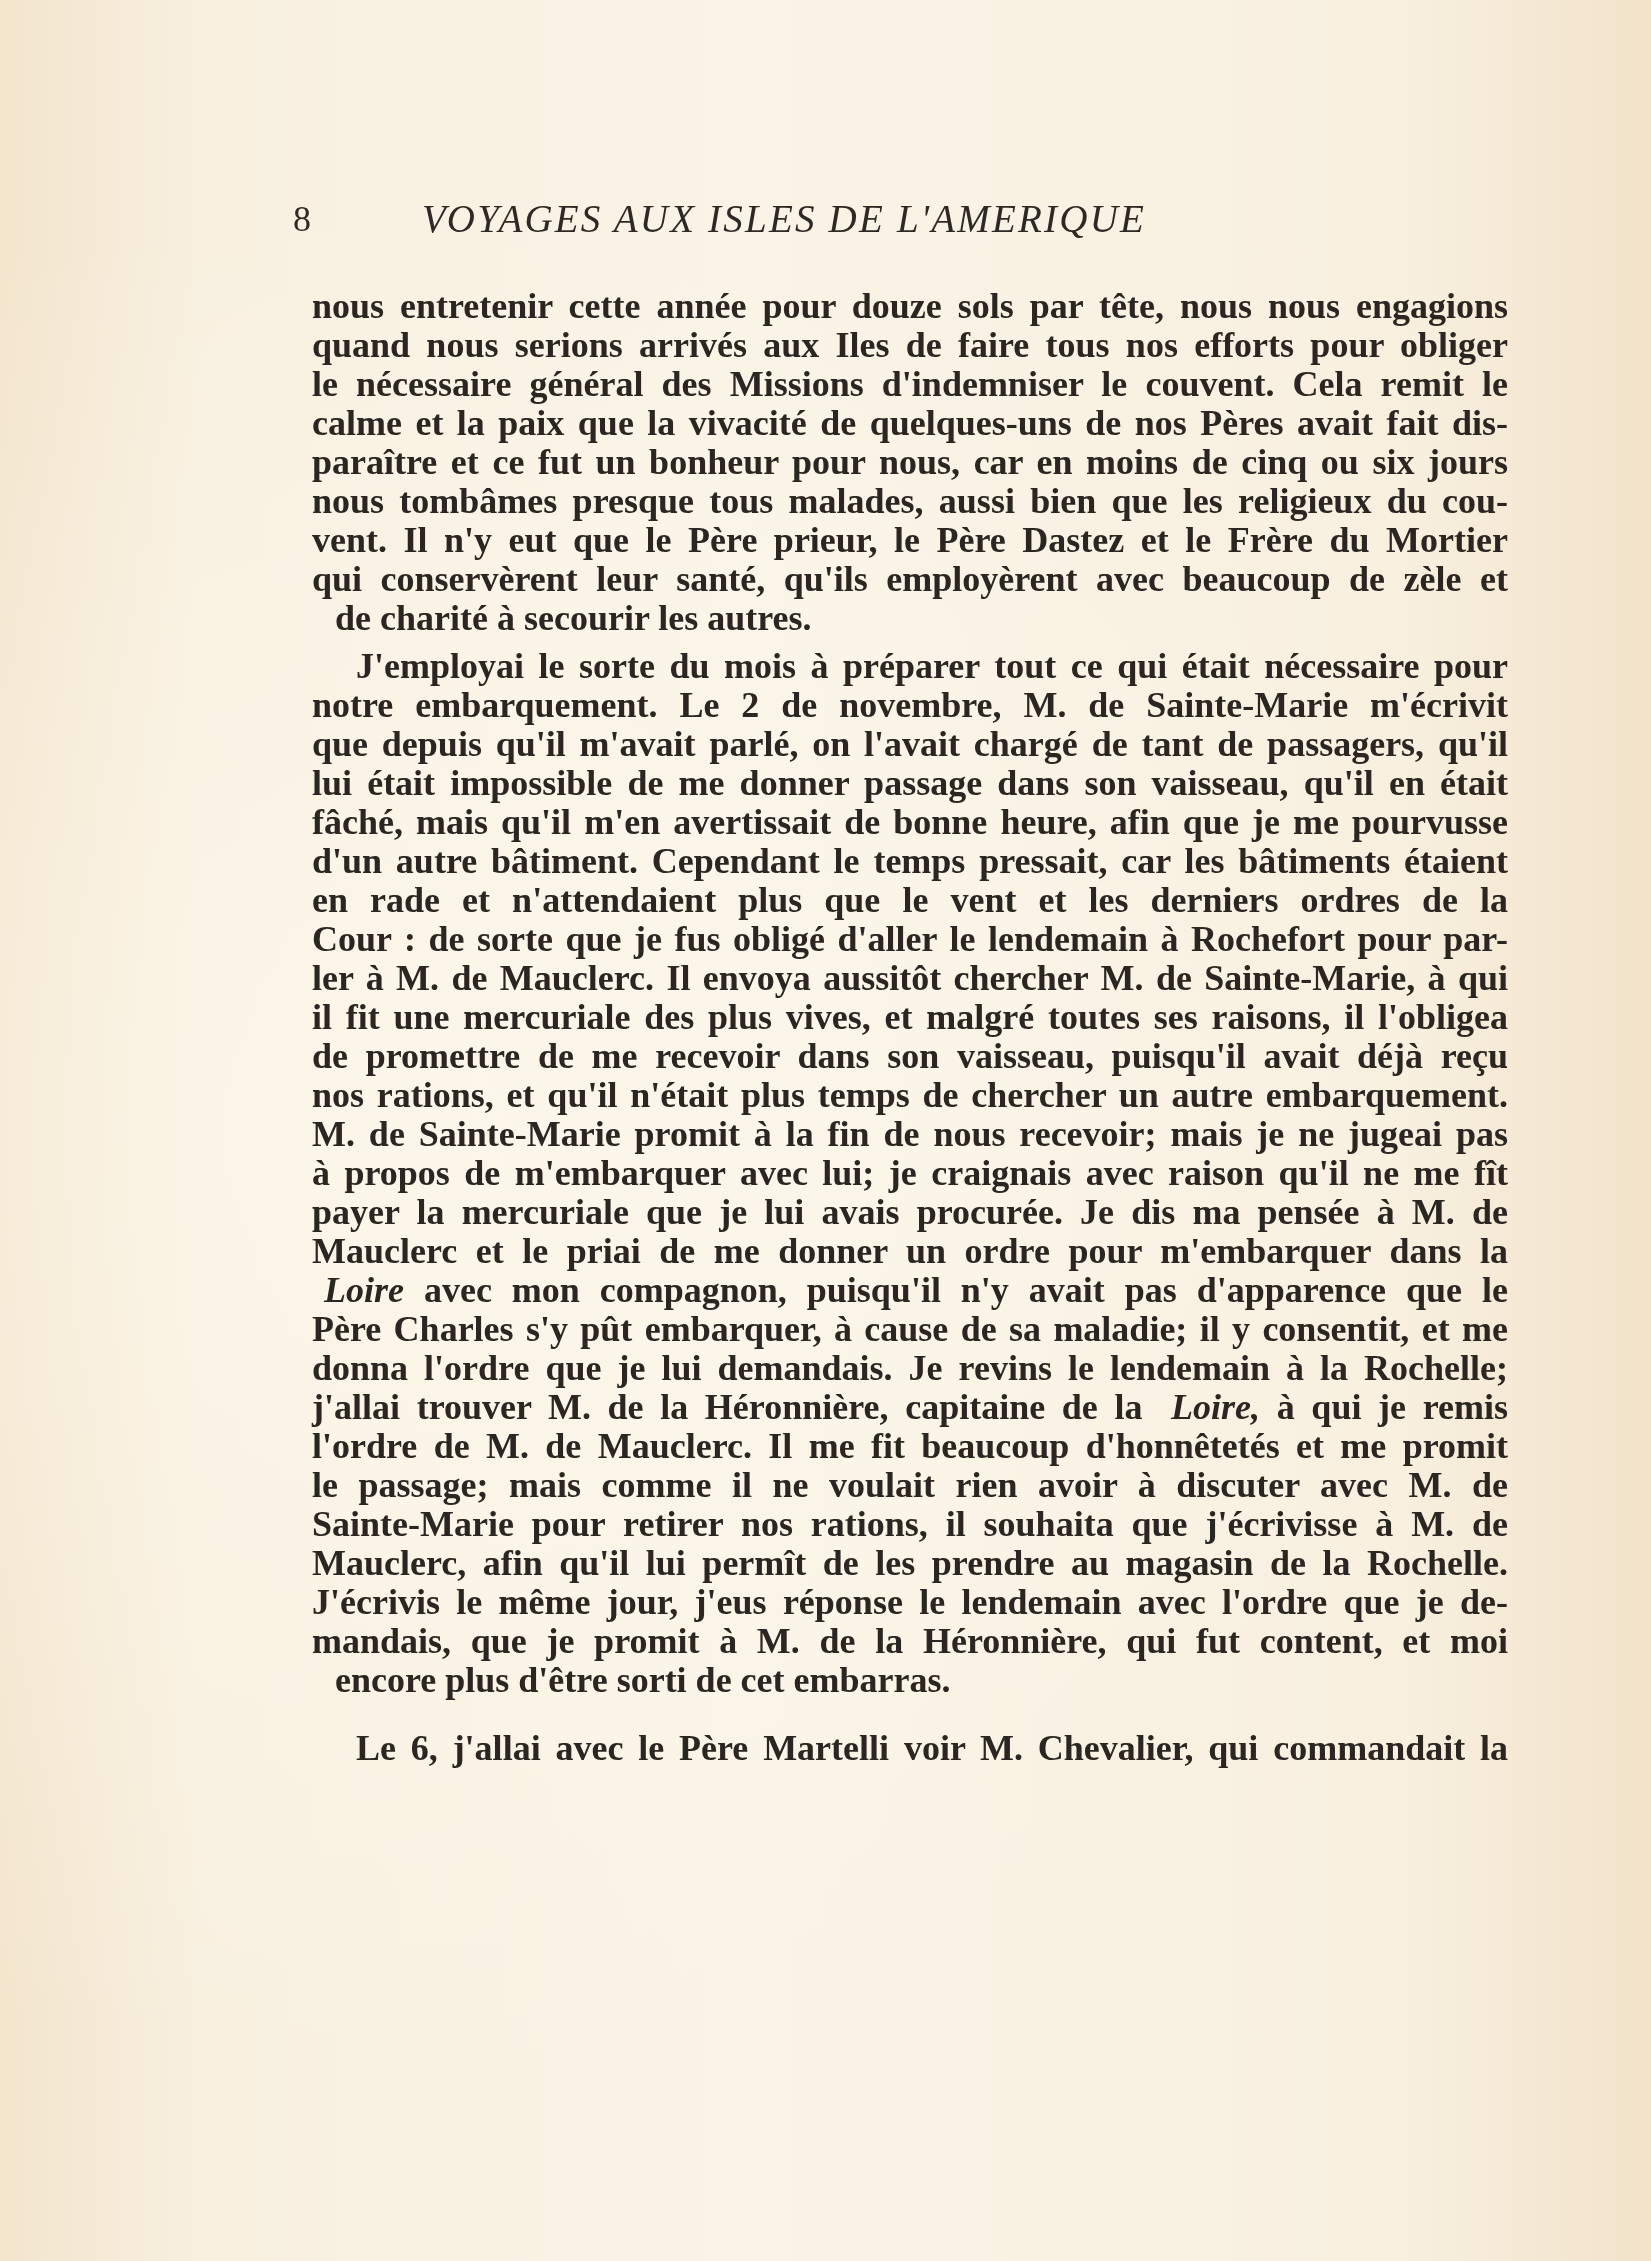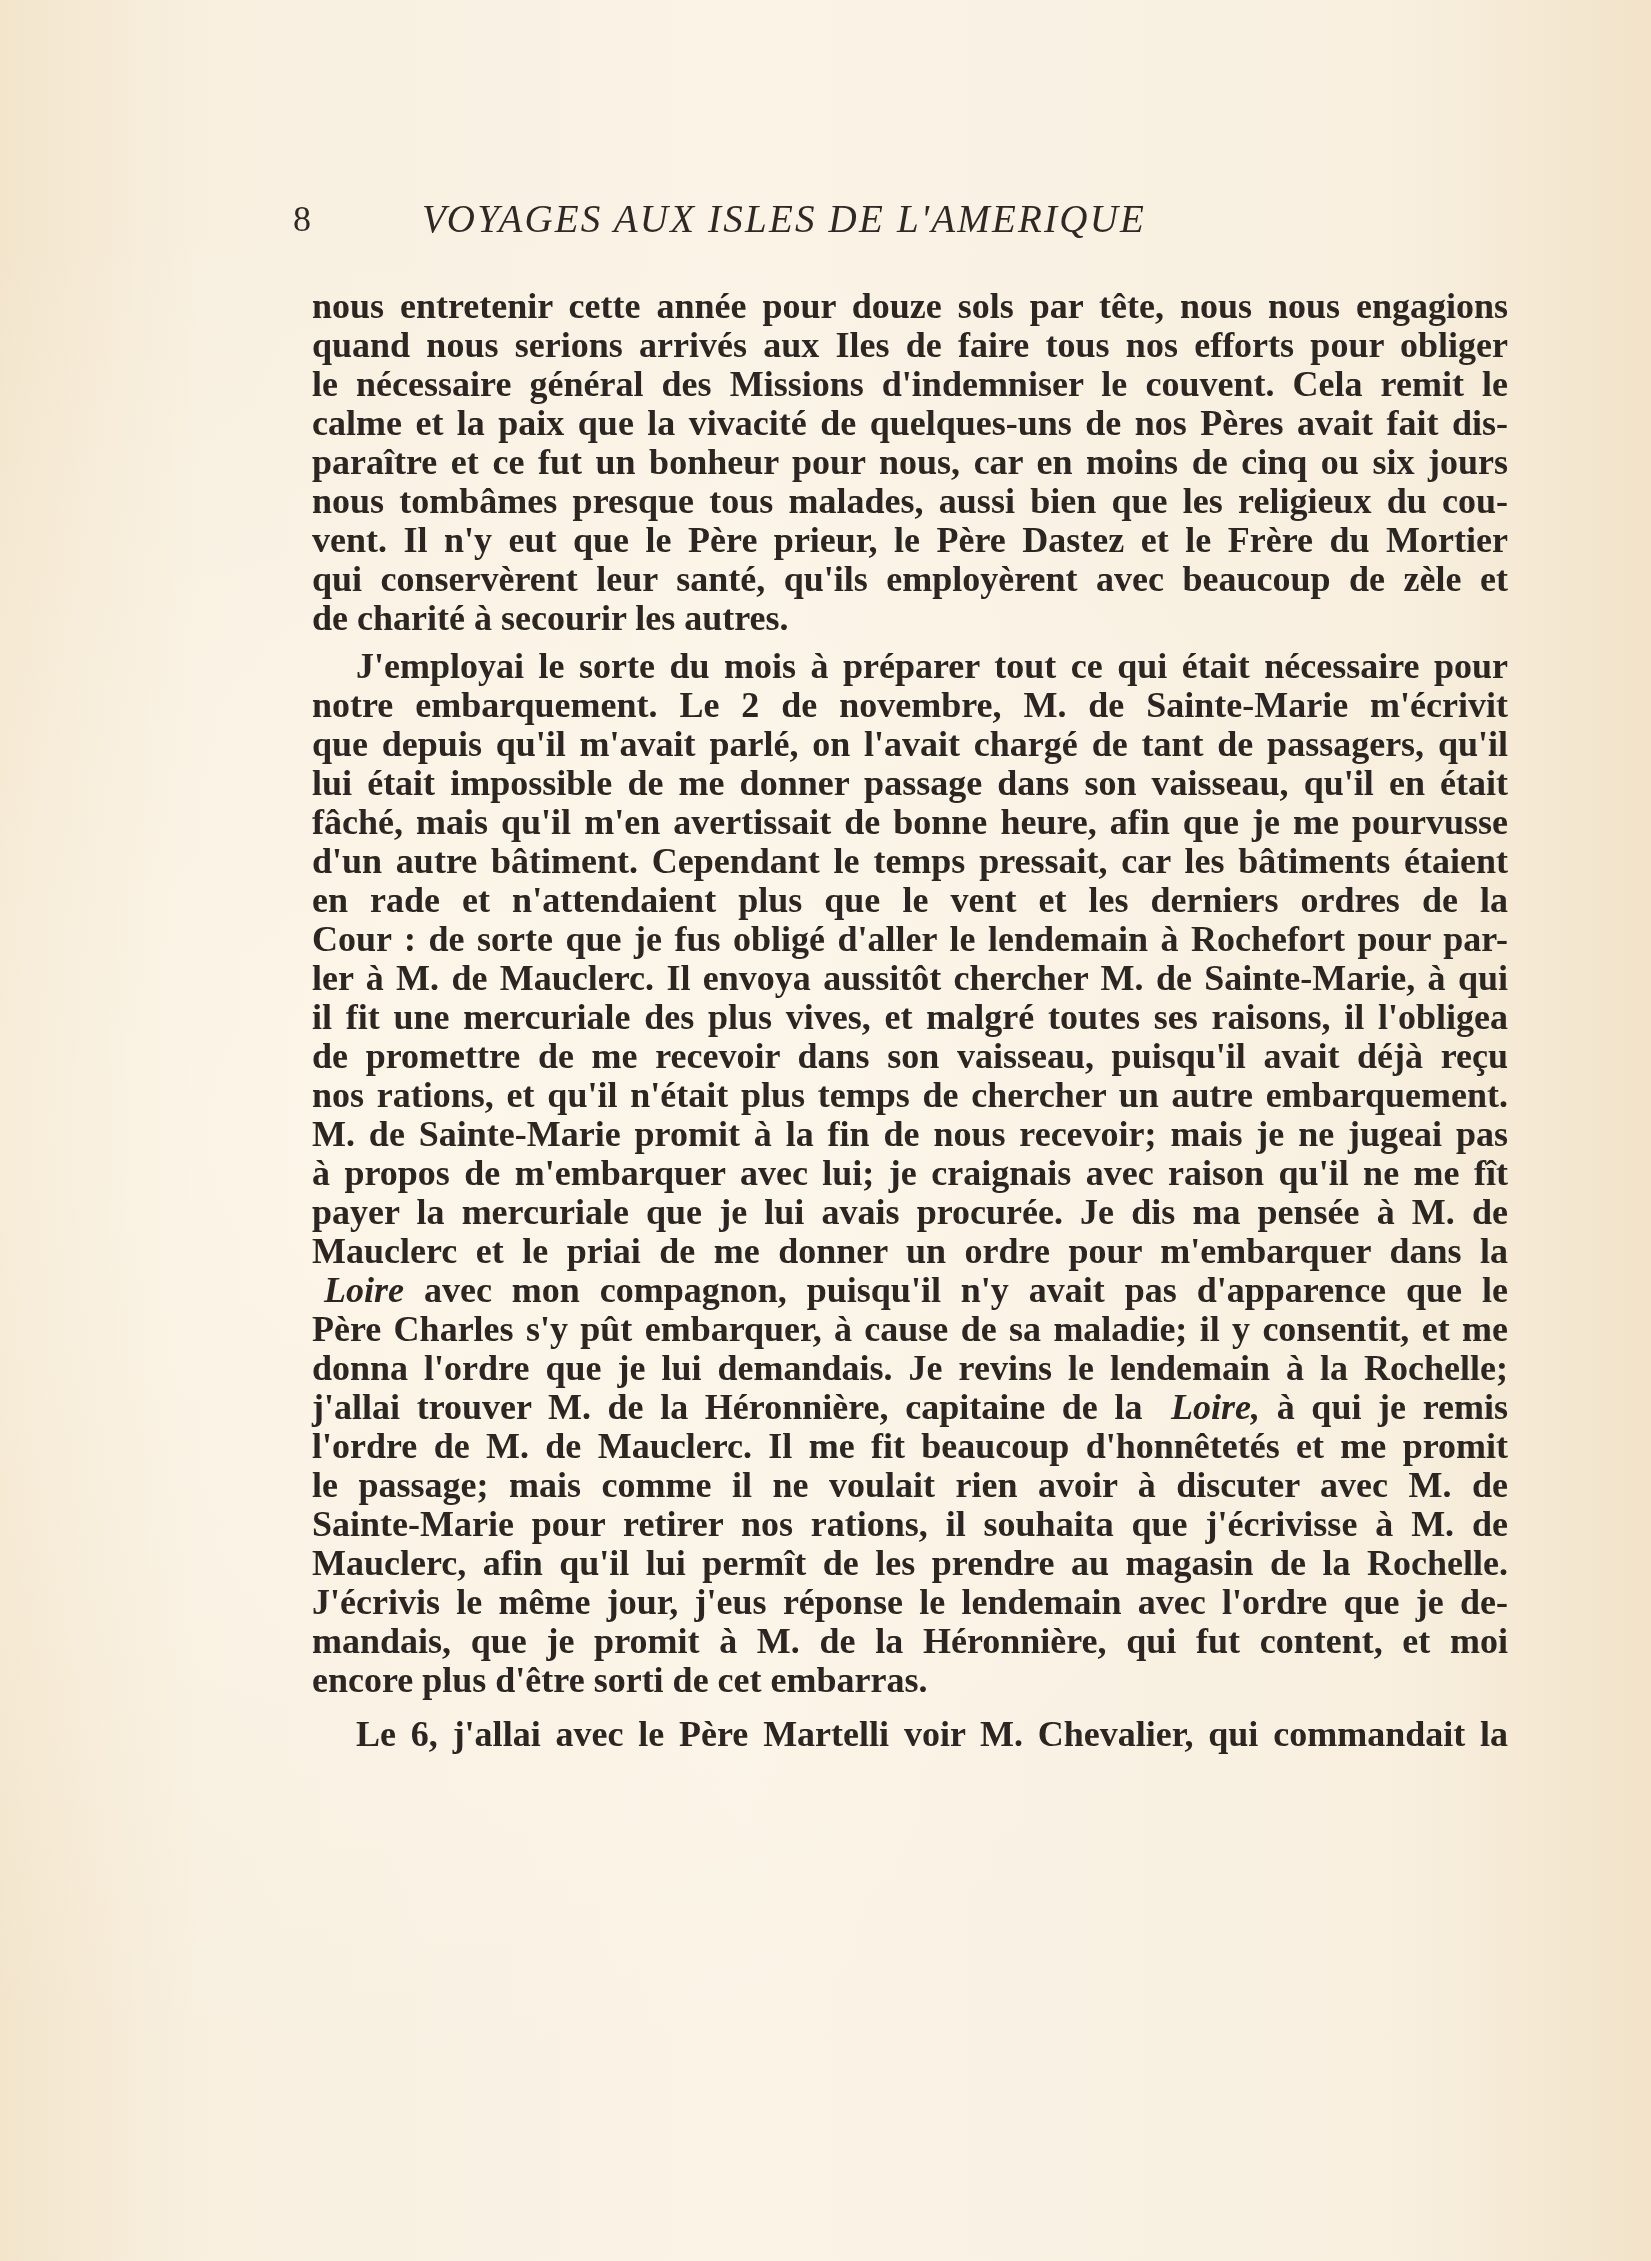--- a/index.html
+++ b/index.html
@@ -69,29 +69,30 @@
     }
     .para .line {
       display: block;
       text-align: justify;
       text-align-last: justify;
       white-space: nowrap;
       height: 39px;
     }
     .para .line.last {
       text-align-last: left;
+      margin-left: 23px;
     }
     .para.indent .line.first {
       text-indent: 44px;
     }
     .para + .para {
       margin-top: 9.4px;
     }
     .para.p3 {
-      margin-top: 15px;
+      margin-top: 29px;
     }
     .ital {
       font-style: italic;
       margin-left: 12px;
     }
   </style>
 </head>
 <body>
 
 <div class="page">

